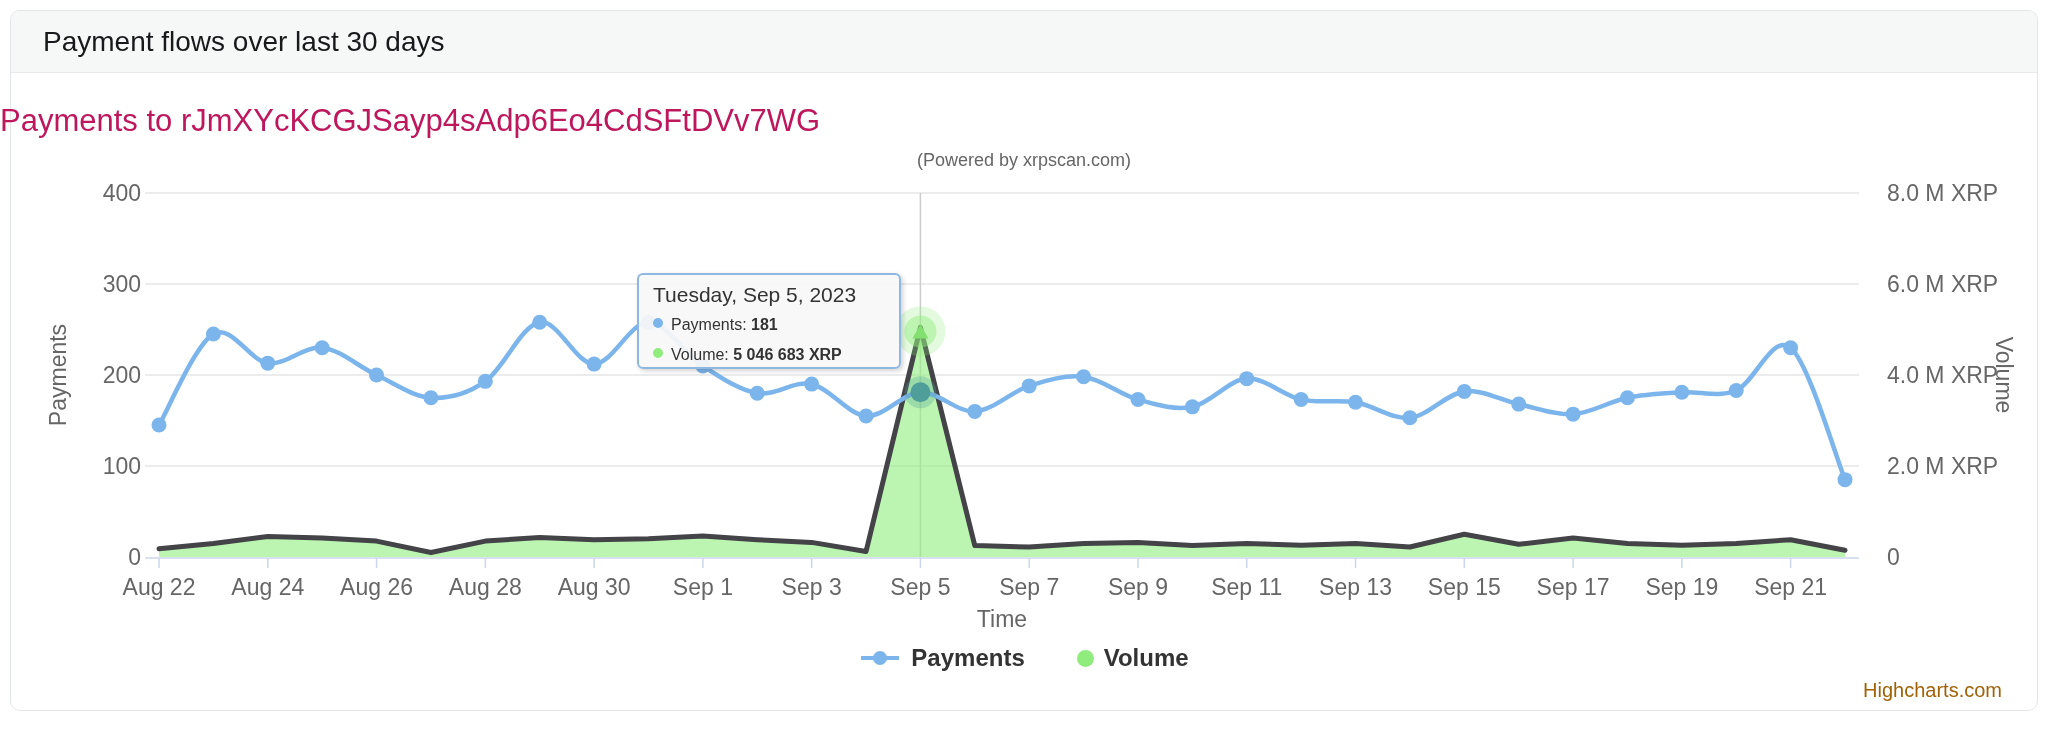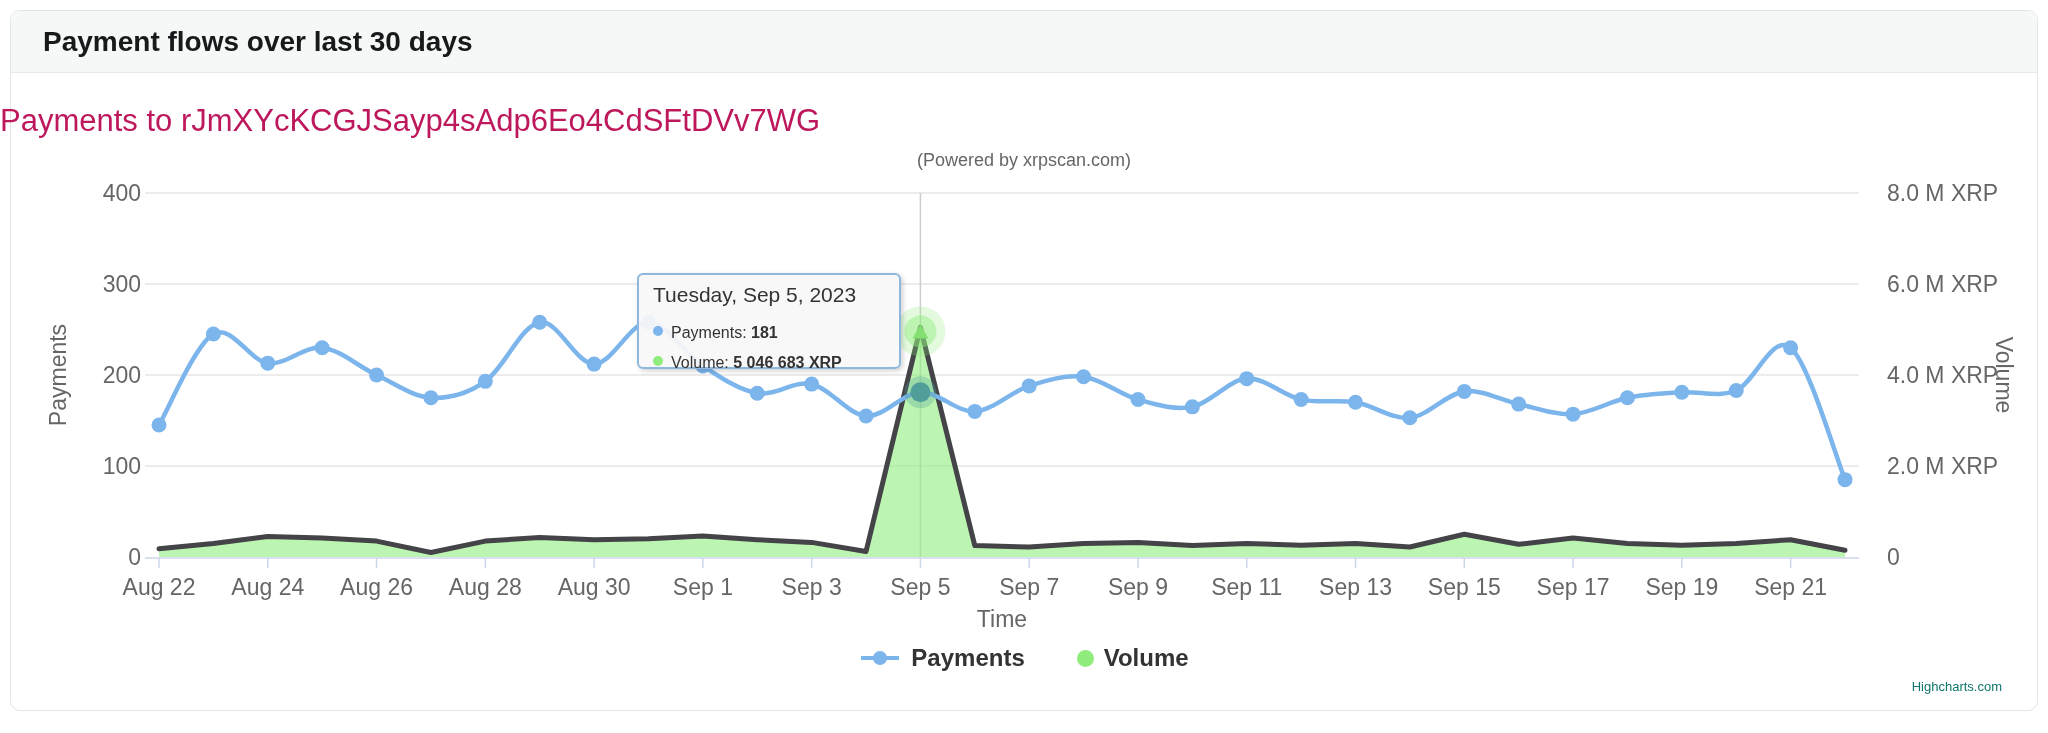--- a/index.html
+++ b/index.html
@@ -2,44 +2,44 @@
 <html><head>
 <meta charset="utf-8">
 <style>
   * { margin:0; padding:0; box-sizing:border-box; }
   html,body { width:2048px; height:733px; background:#ffffff; overflow:hidden;
               font-family:"Liberation Sans", sans-serif; }
   .card { position:absolute; left:10px; top:10px; width:2028px; height:701px;
           background:#fff; border:1px solid #e3e6e8; border-radius:10px; }
   .card-header { height:62px; background:#f6f7f7; border-bottom:1px solid #e7e9ea;
                  border-radius:10px 10px 0 0; display:flex; align-items:center;
-                 padding:0 32px; font-size:28px; font-weight:700; color:#17191b; }
+                 padding:0 32px; font-size:28px; font-weight:400; color:#17191b; }
   .chart-title { position:absolute; left:0; right:0; top:103px; text-align:left;
                  font-size:31px; color:#be185d; }
   .chart-subtitle { position:absolute; left:0; right:0; top:150px; text-align:center;
                     font-size:18px; color:#666666; }
   .context-btn { position:absolute; left:1962px; top:108px; width:46px; height:44px;
                  background:transparent; border:none; cursor:pointer; }
   .context-btn .bar { width:26px; height:5px; background:#616161; margin:4px auto; border-radius:1px; }
   #chart-svg { position:absolute; left:0; top:0; }
   .hc-tooltip { position:absolute; left:637px; top:273px; width:264px; height:96px;
                 background:rgba(247,247,247,0.93); border:2px solid #8fb8e0; border-radius:6px;
                 box-shadow:2px 2px 5px rgba(0,0,0,0.18); padding:8px 14px; white-space:nowrap;
                 color:#333333; }
-  .tt-date { font-size:21px; margin-bottom:11px; }
+  .tt-date { font-size:21px; margin-bottom:3px; }
   .tt-row { font-size:16px; line-height:30px; }
   .tt-row .bullet { display:inline-block; width:10px; height:10px; border-radius:50%;
                     margin-right:8px; vertical-align:2px; }
   .tt-row b { font-weight:bold; }
   .legend { position:absolute; left:0; right:0; top:644px; display:flex;
             justify-content:center; align-items:center; gap:52px; }
   .legend-item { display:flex; align-items:center; gap:10px; cursor:pointer;
                  font-size:24px; font-weight:bold; color:#333333; }
   .legend-dot { width:17px; height:17px; border-radius:50%; }
-  .credits { position:absolute; right:46px; top:679px; font-size:13px; color:#0f766e; cursor:pointer; }
+  .credits { position:absolute; right:46px; top:679px; font-size:20px; color:#a16207; cursor:pointer; }
 </style>
 </head>
 <body>
 
 <div class="card">
   <div class="card-header">
     <span>Payment flows over last 30 days</span>
   </div>
 </div>
 

